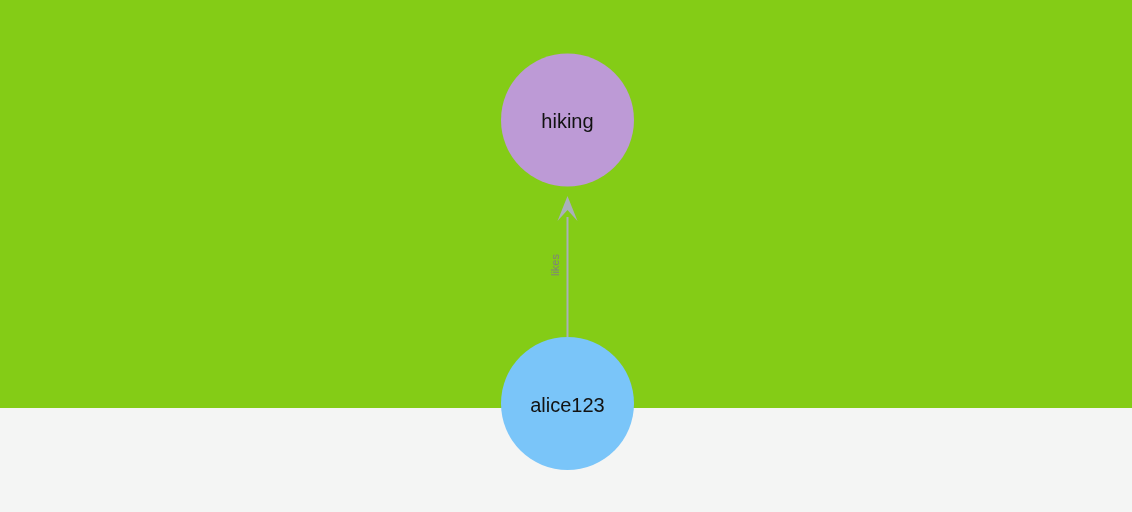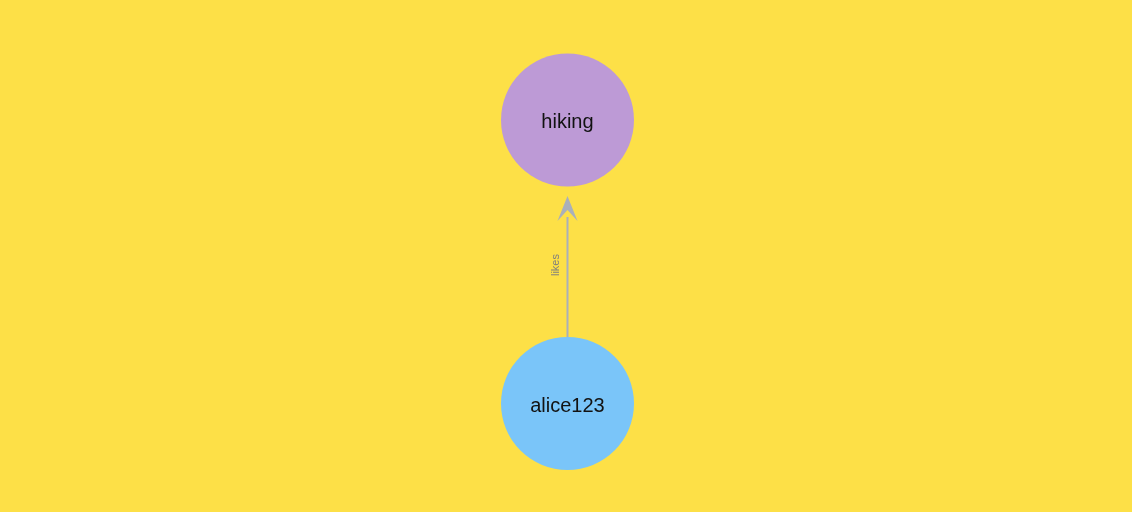--- a/index.html
+++ b/index.html
@@ -45,21 +45,21 @@
     font-family: "Liberation Sans", sans-serif;
     font-size: 11px;
     fill: #7f7f7f;
     text-anchor: middle;
     dominant-baseline: central;
   }
 </style>
 </head>
 <body style="width: 1132px; height: 512px; background: rgb(244, 245, 244);">
 
-<div id="graph-canvas" style="width: 1132px; height: 512px; background: #fde047;">
+<div id="graph-canvas" style="width: 1132px; height: 408px; background: #84cc16;">
   <svg id="graph-svg" viewBox="0 0 1132 512" xmlns="http://www.w3.org/2000/svg" style="width: 1132px; height: 512px;">
 
     <g>
       <line id="edge-likes-line" class="edge-line" x1="567.5" y1="337" x2="567.5" y2="217" stroke="#aab0ba" stroke-width="2"></line>
       <polygon id="edge-likes-arrow" points="567.5,196 577.5,221 567.5,210 557.5,221" fill="#aab0ba"></polygon>
       <text id="edge-likes-label" class="edge-label" x="555" y="265" fill="#7f7f7f" font-size="11" transform="rotate(-90 555 265)">likes</text>
     </g>
 
     <g>
       <circle id="node-hiking-circle" class="node-circle" cx="567.5" cy="120" r="66.5" fill="#bd9ad6"></circle>

